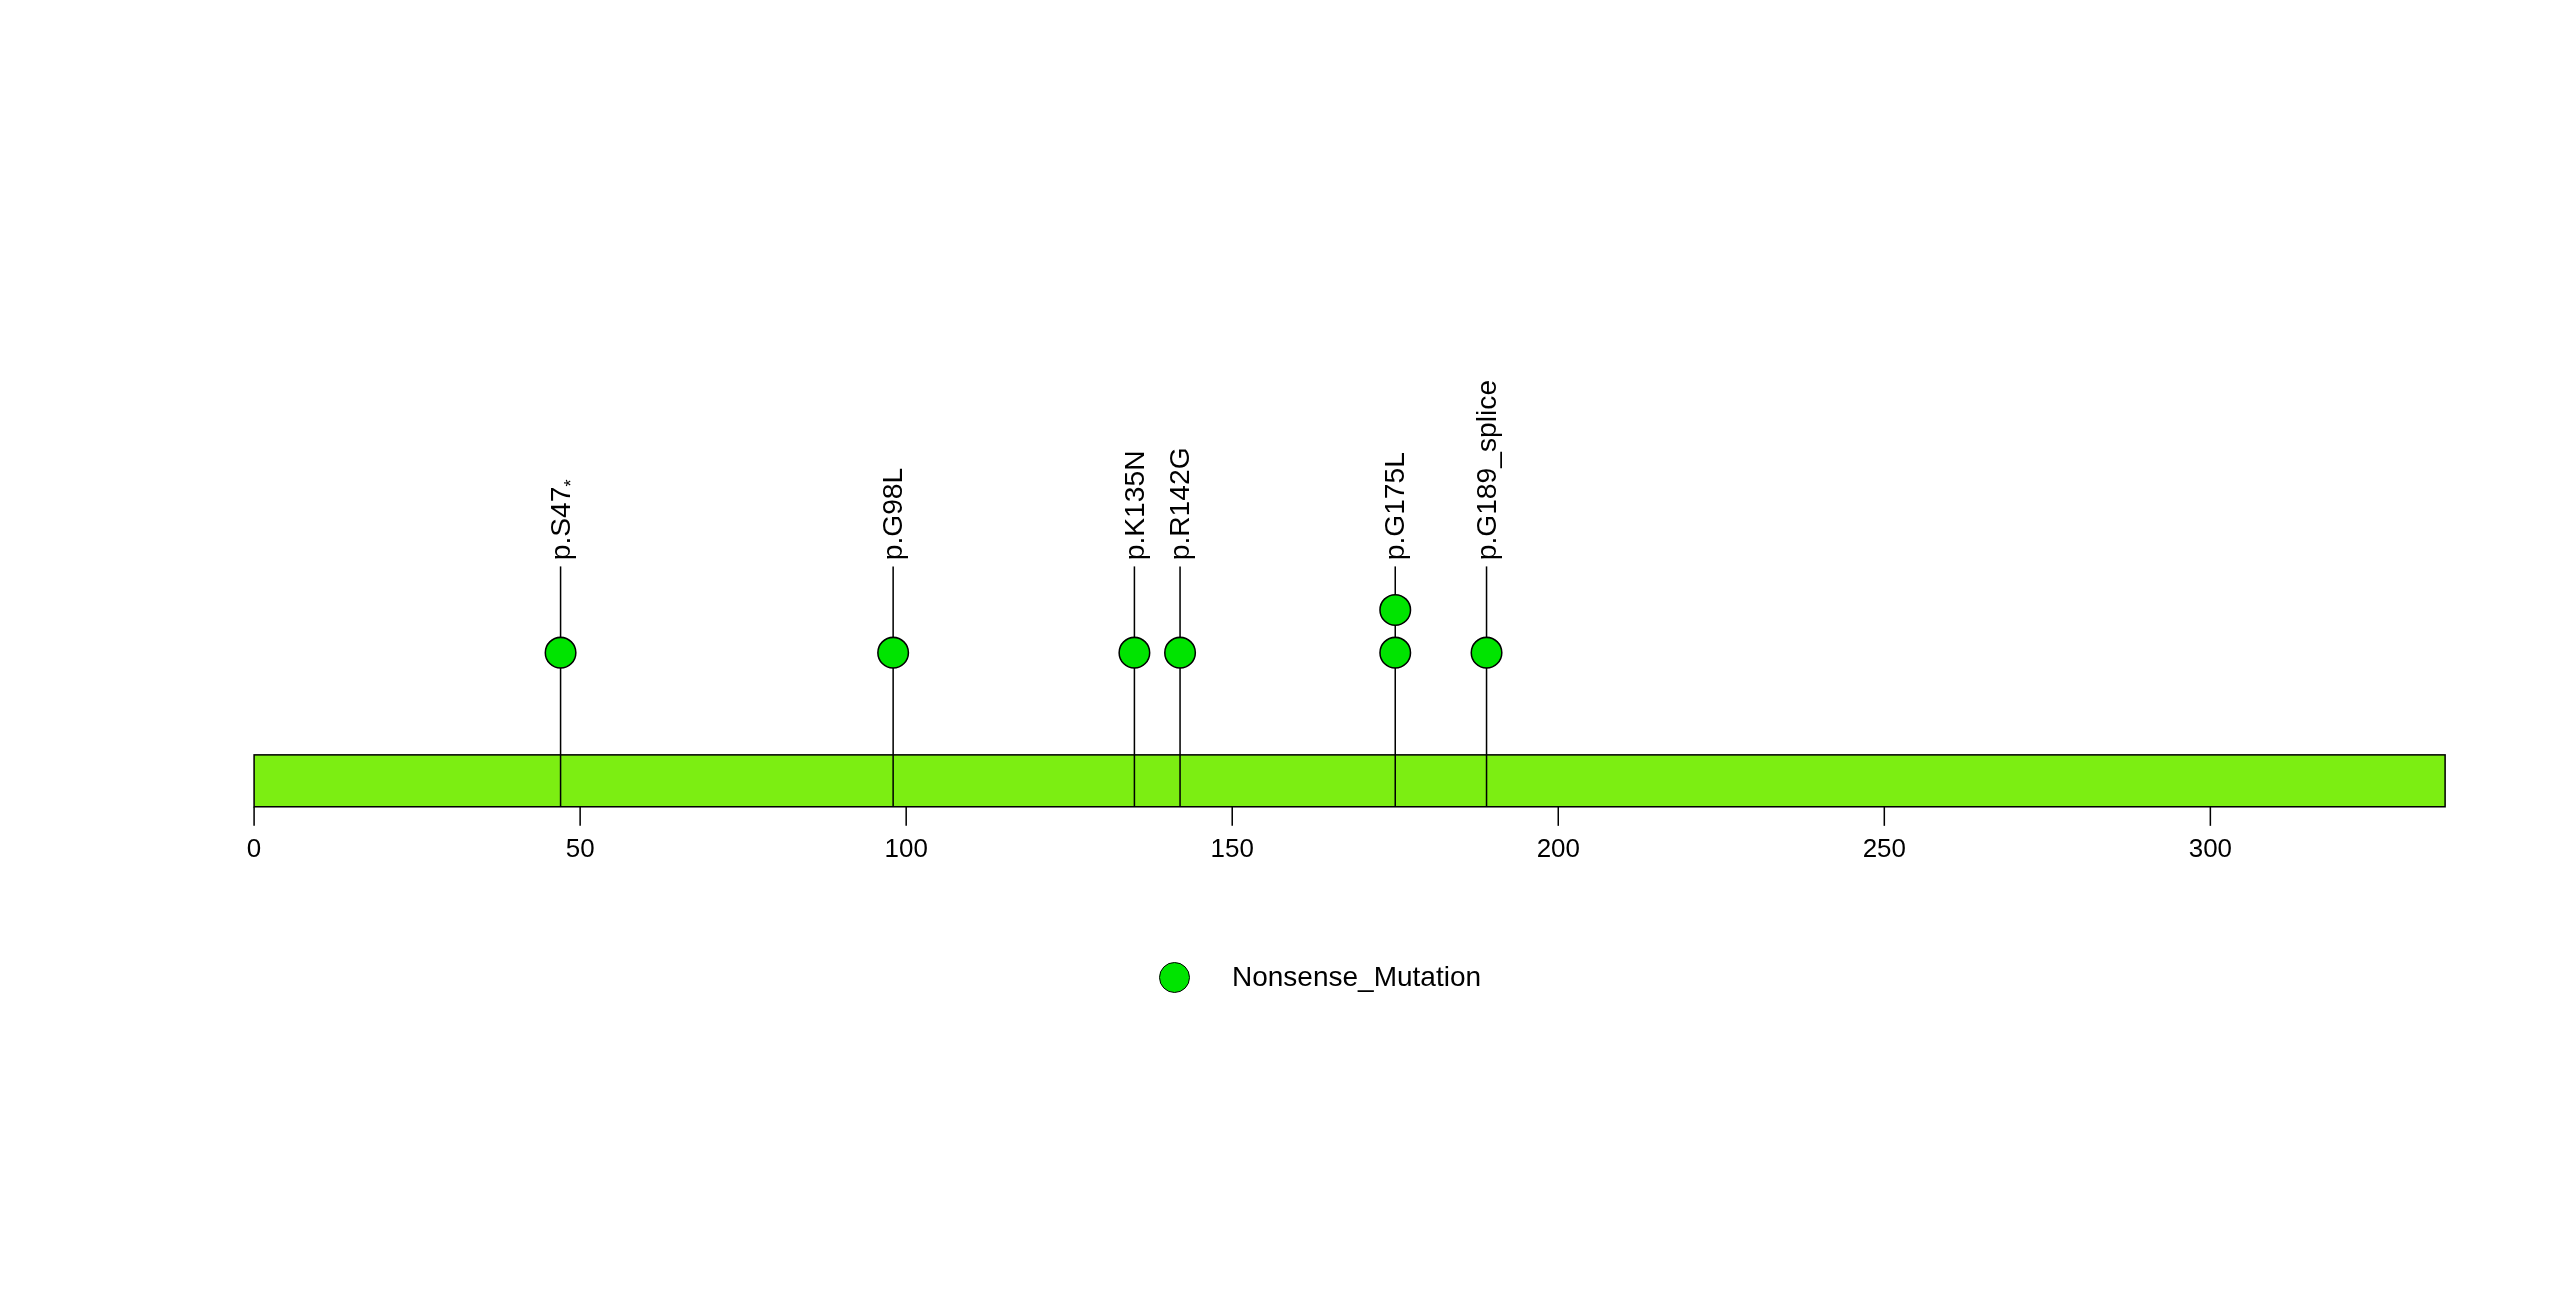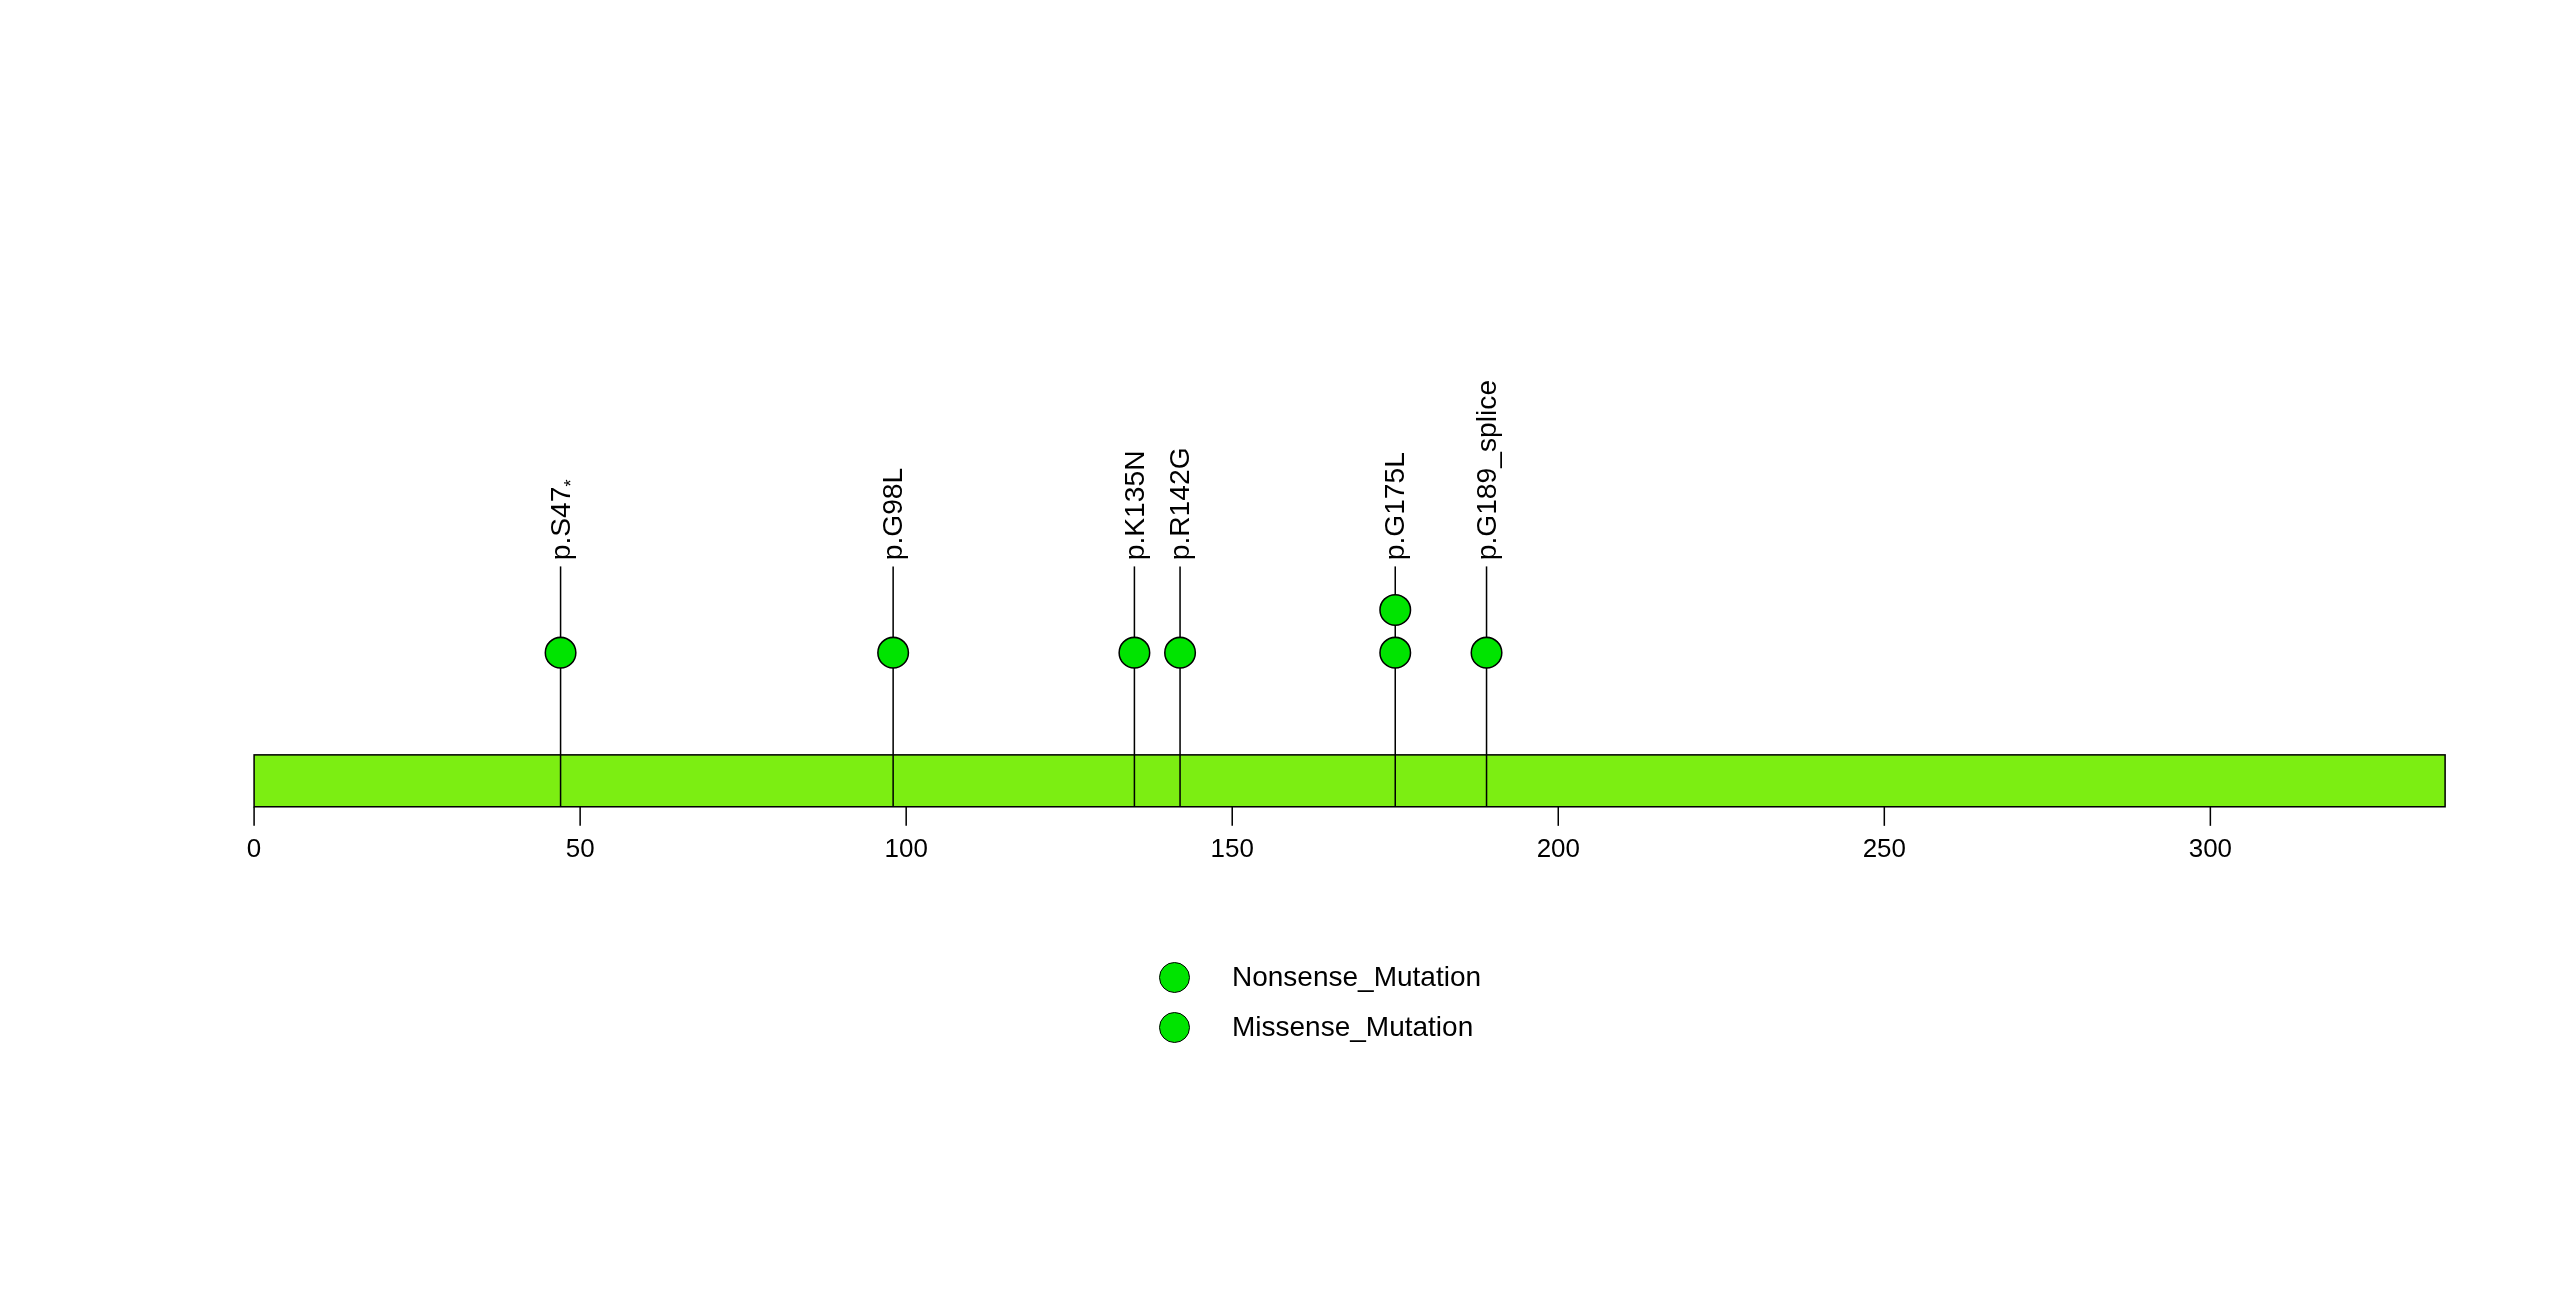--- a/index.html
+++ b/index.html
@@ -1,20 +1,20 @@
 <!DOCTYPE html>
 <html style="--lollipop-green: #00E400;font-size:12.2px"><head>
 <meta charset="utf-8">
 <style>
   html,body{margin:0;padding:0;background:#ffffff;}
   #canvas{position:relative;width:2576px;height:1290px;background:#ffffff;
           font-family:"Liberation Sans",sans-serif;overflow:hidden;}
   #plot{position:absolute;left:0;top:0;}
   .legend{position:absolute;left:1159px;top:952px;}
-  .legend-row{display:flex;align-items:center;height:50px;}
+  .legend-row{display:flex;align-items:center;height:50px;justify-content:center;}
   .legend-swatch{display:inline-block;width:31px;height:31px;box-sizing:border-box;
                  border:1.5px solid #000;border-radius:50%;
                  background:var(--lollipop-green,#00E400);margin-right:42px;}
   .legend-label{font-size:28px;color:#000;white-space:nowrap;line-height:1;}
 </style>
 </head>
 <body>
 
 <div id="canvas">
   <svg id="plot" width="2576" height="1290" viewBox="0 0 3376 1690">
@@ -52,19 +52,15 @@
       <text x="2469.5" y="1123" text-anchor="middle" font-size="34" fill="#000000" font-family="&quot;Liberation Sans&quot;, sans-serif">250</text>
       <line x1="2896.7999999999997" y1="1057" x2="2896.7999999999997" y2="1082" stroke="#000000" stroke-width="2"></line>
       <text x="2896.7999999999997" y="1123" text-anchor="middle" font-size="34" fill="#000000" font-family="&quot;Liberation Sans&quot;, sans-serif">300</text>
     </svg>
 
   <div class="legend">
     <div class="legend-row">
       <span class="legend-swatch"></span>
       <span class="legend-label">Nonsense_Mutation</span>
     </div>
-    <div class="legend-row">
-      <span class="legend-swatch"></span>
-      <span class="legend-label">Missense_Mutation</span>
-    </div>
   </div>
 </div>
 
 
 </body></html>

